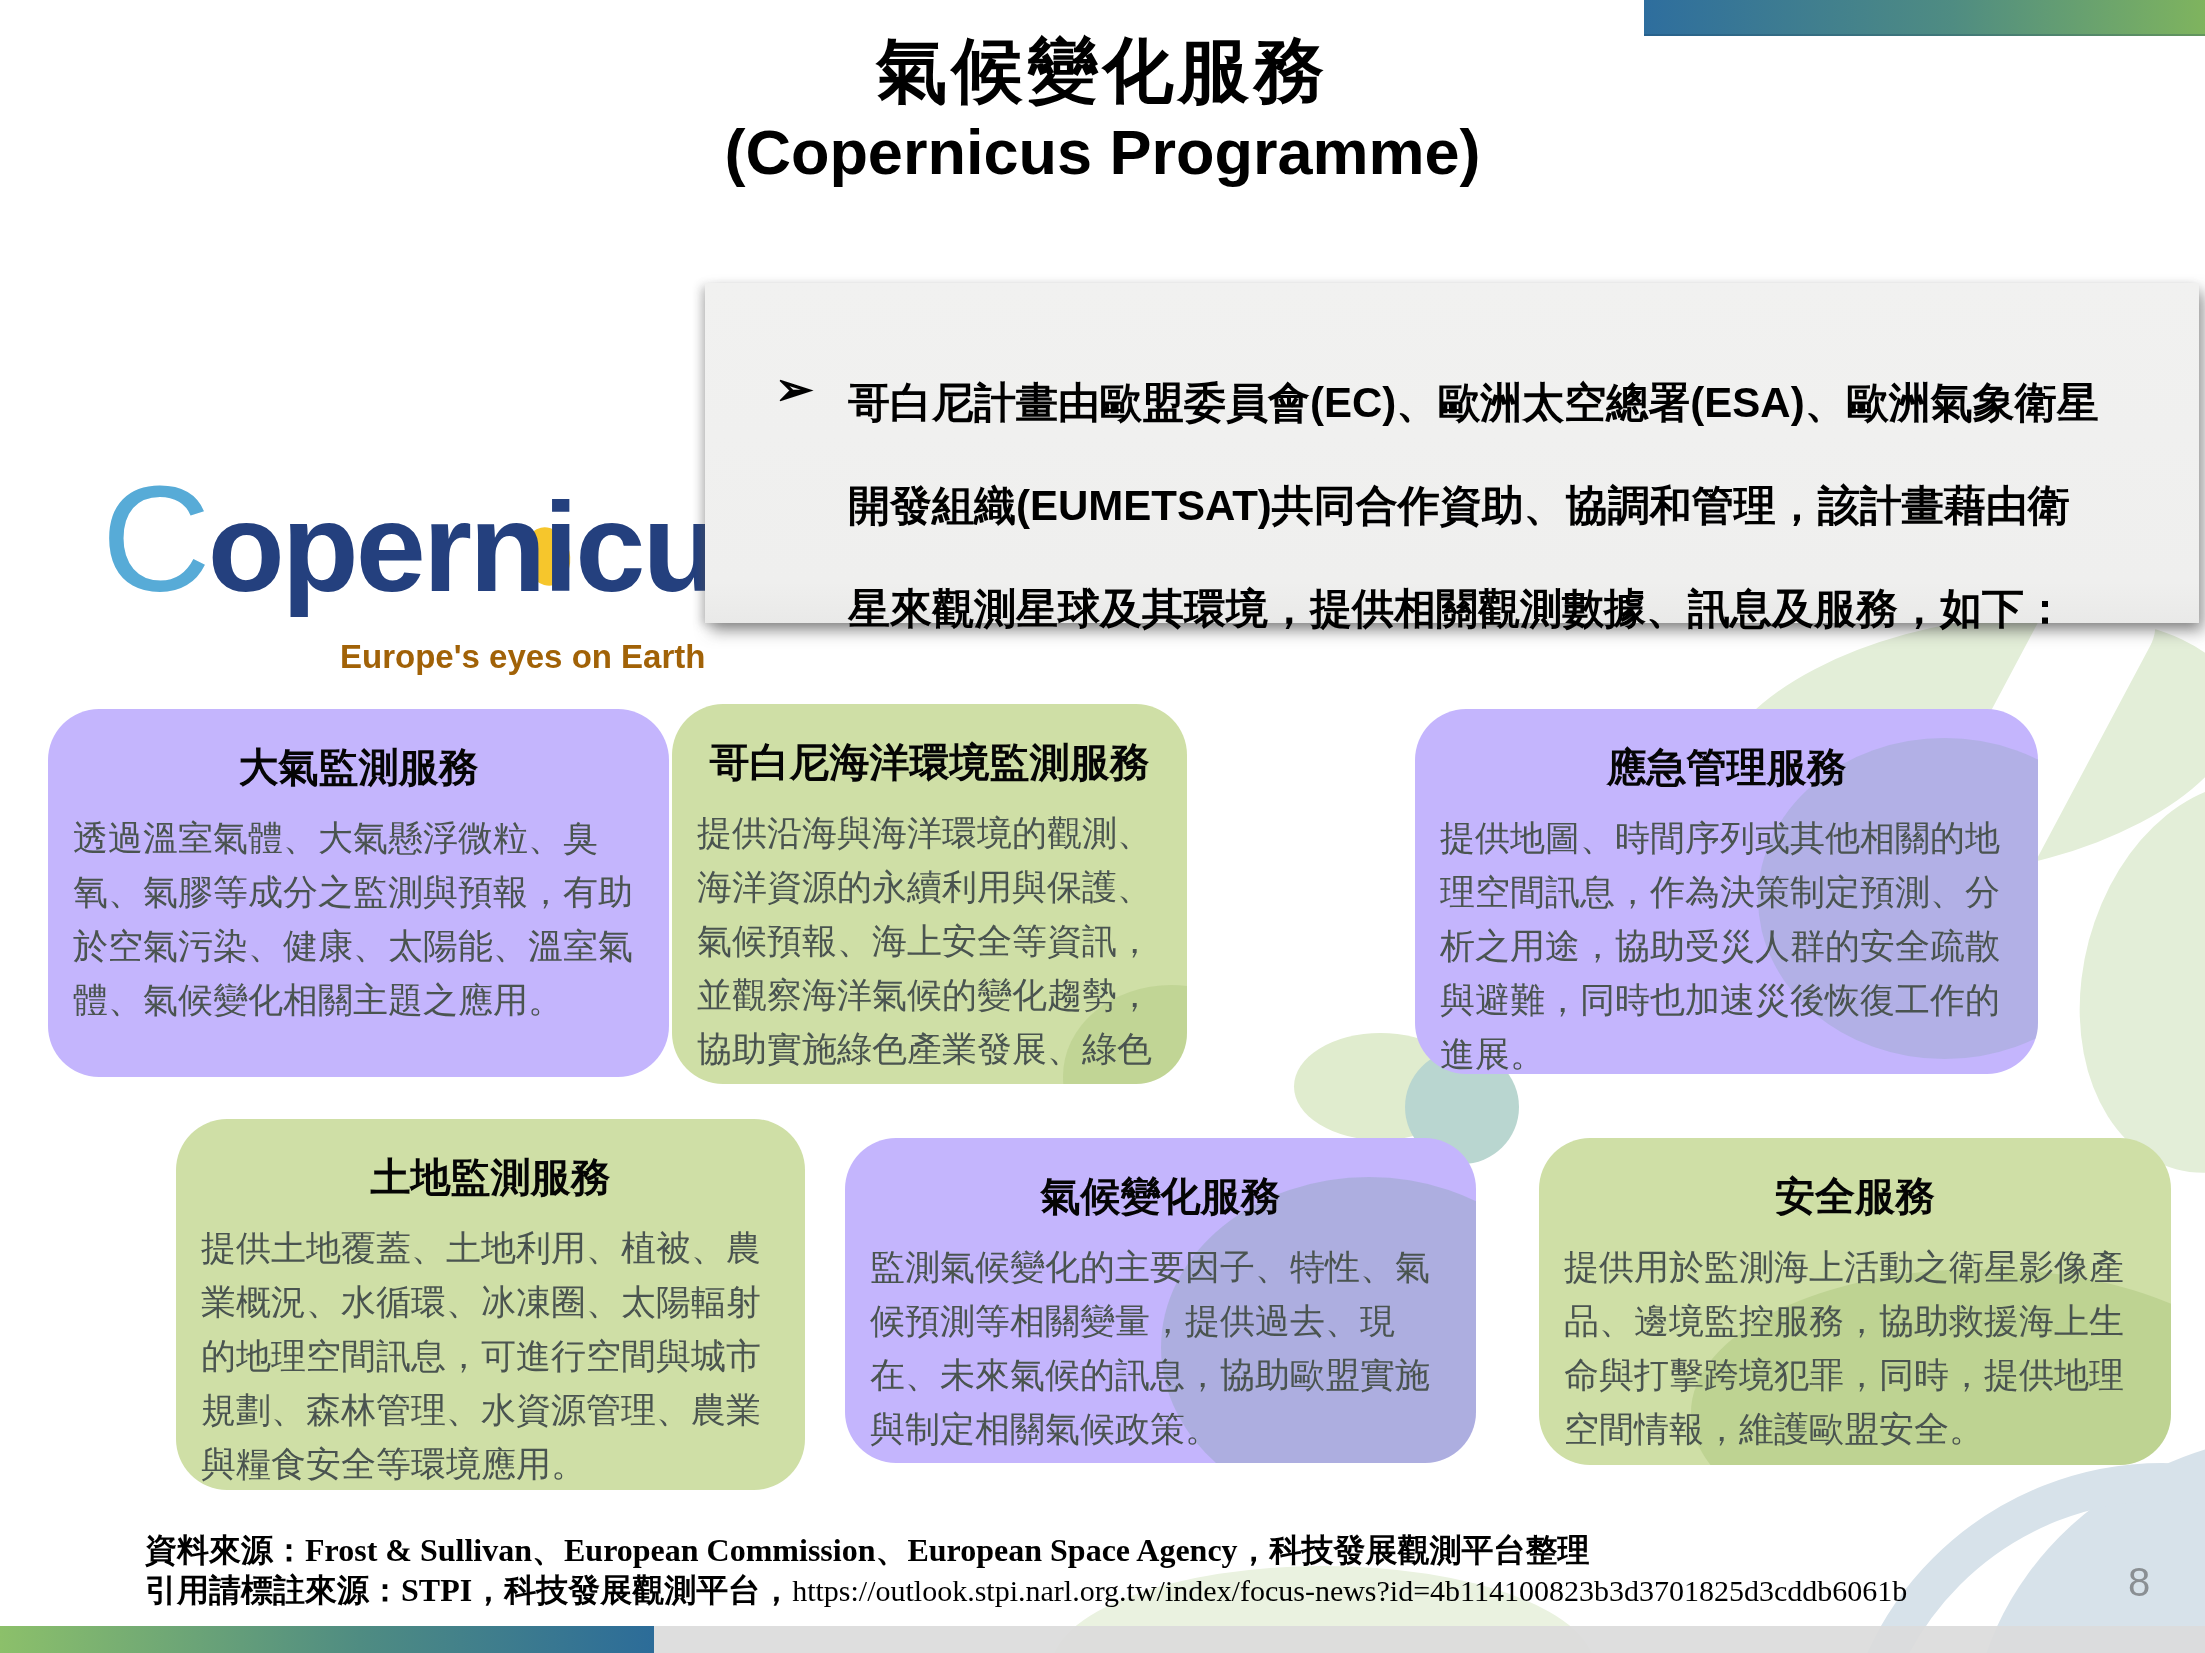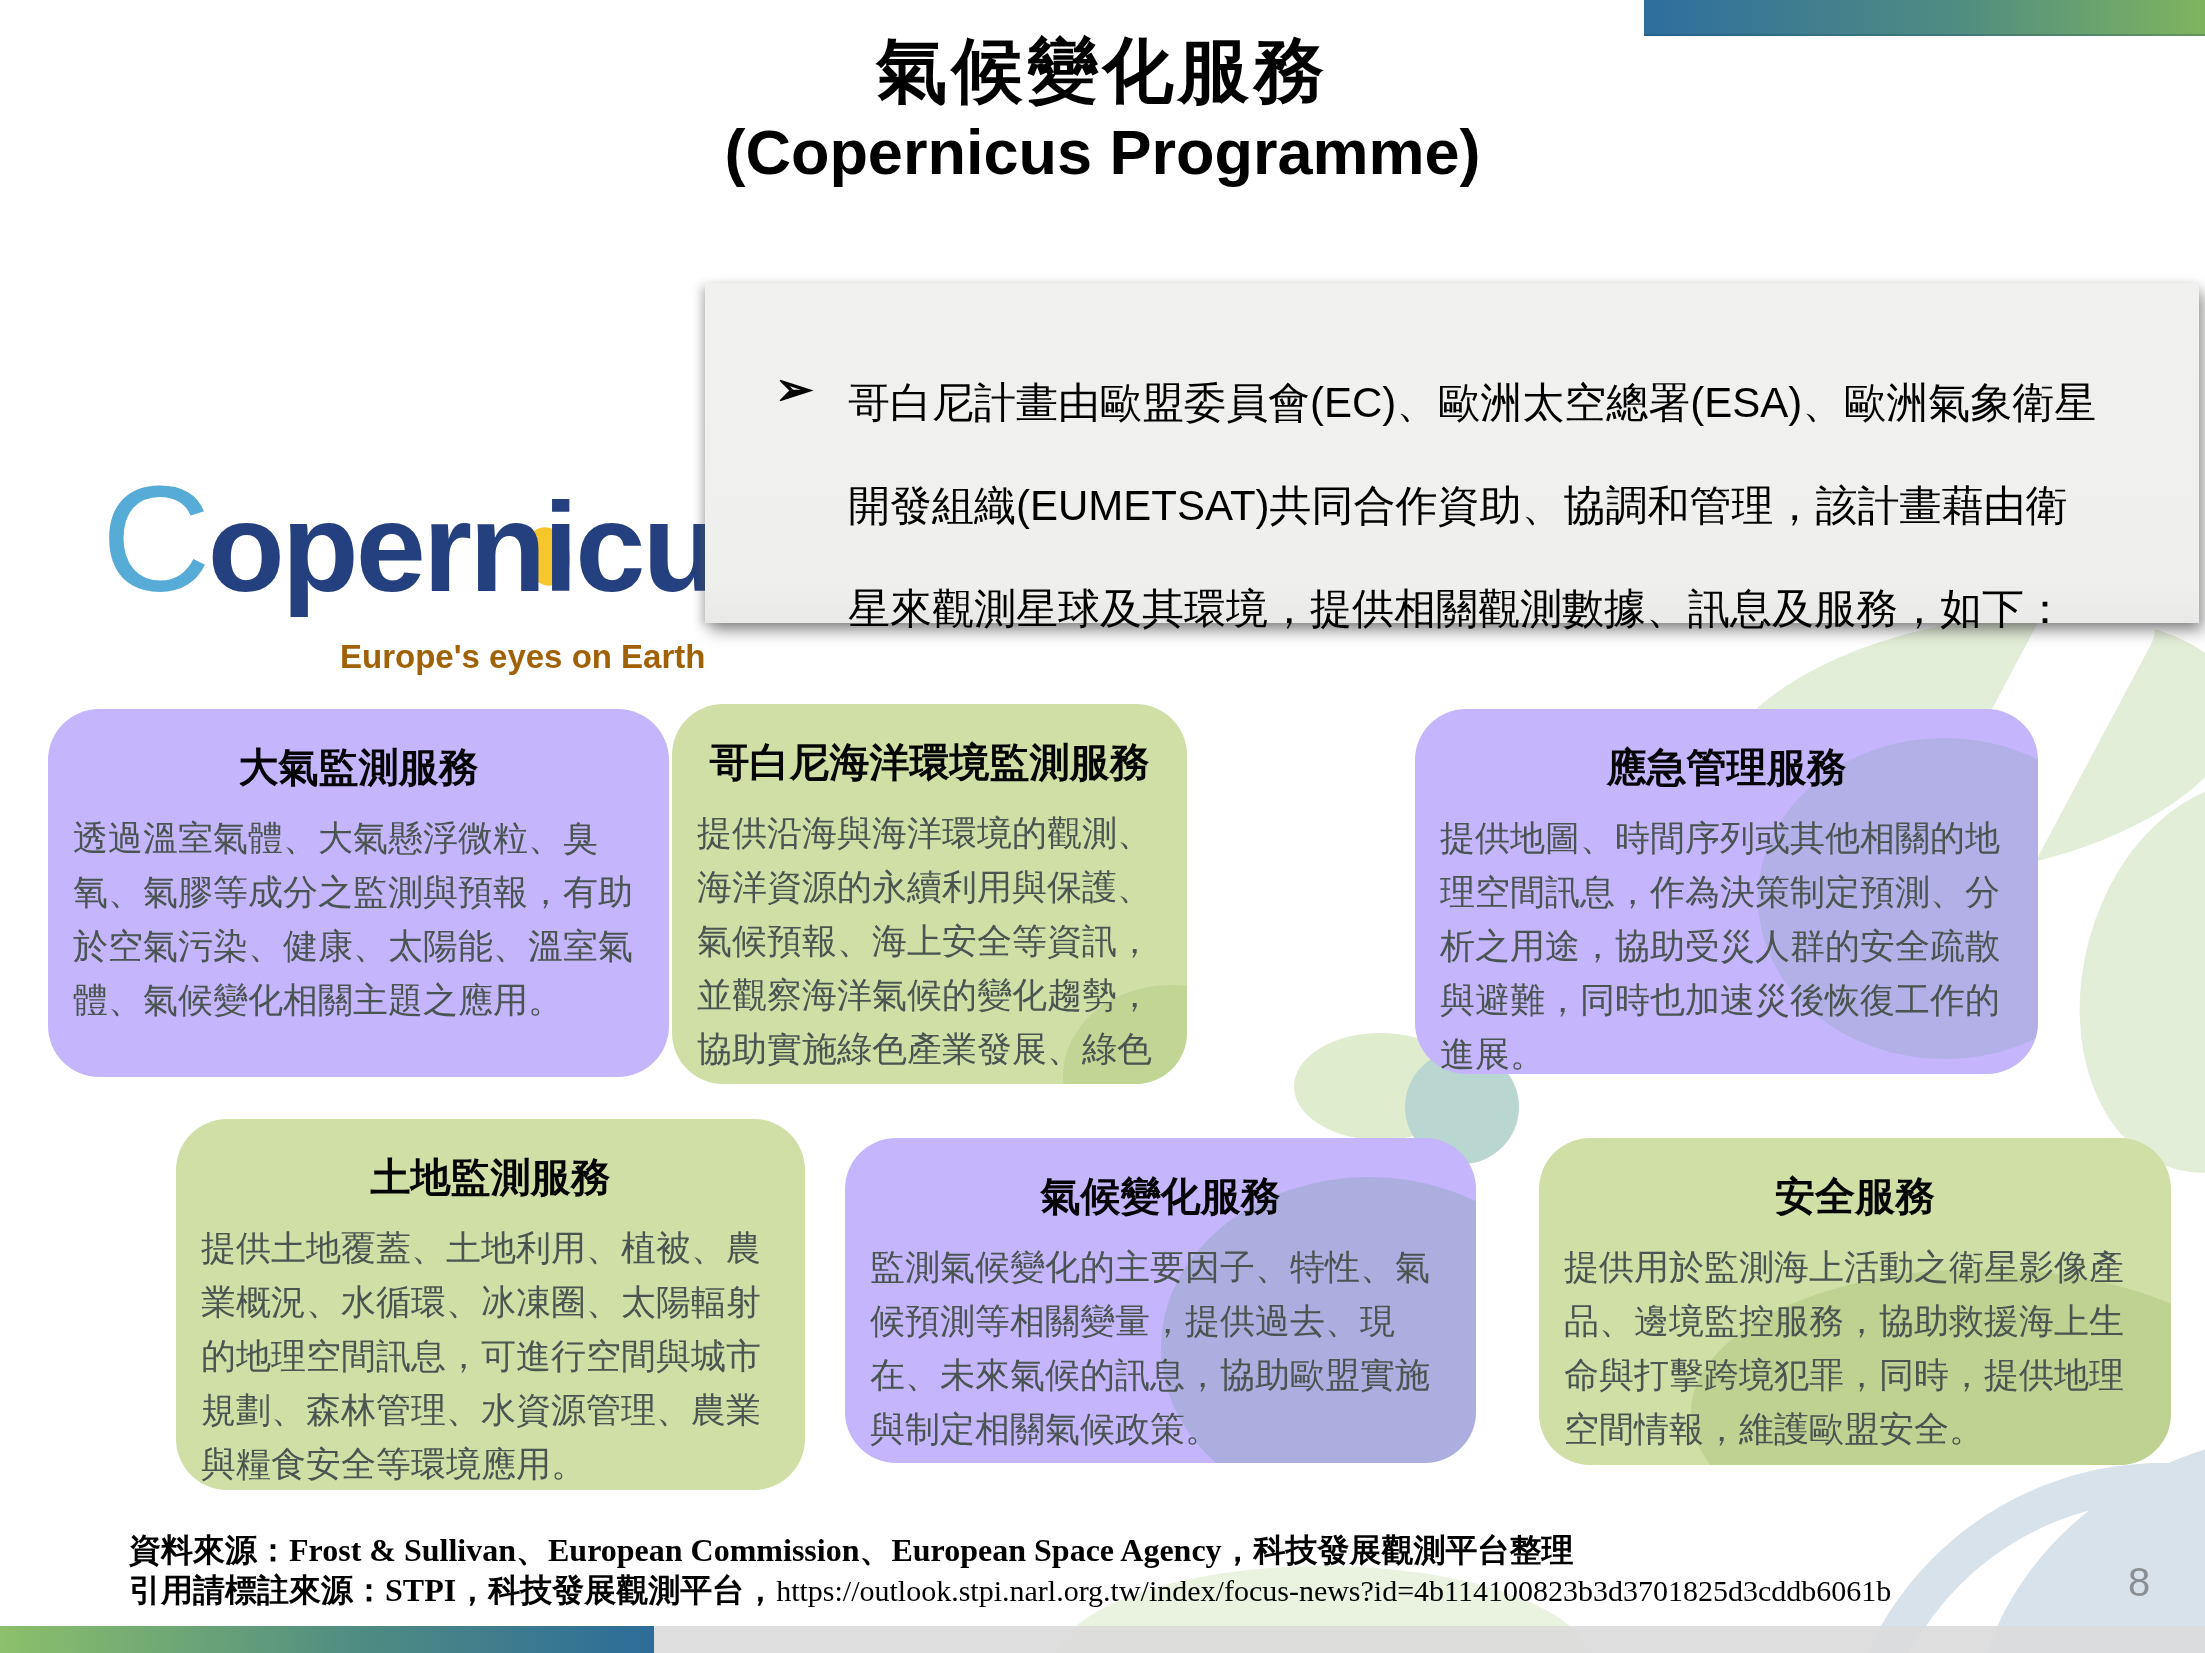--- a/index.html
+++ b/index.html
@@ -34,21 +34,21 @@
     color:#24407e; letter-spacing:-2.9px; line-height:1; z-index:2;}
   .logo-wordmark::first-letter{color:#57abd7; font-weight:400; font-size:1.2em;}
   .logo-sun{position:absolute; left:430px; top:182px; width:46px; height:59px; background:#f6c62c;
     border-radius:50%; transform:rotate(-12deg); z-index:1;}
   .logo-tagline{position:absolute; left:246px; top:293px; font-size:33px; font-weight:700; color:#a16207; z-index:2;}
   
   .intro-box{position:absolute; left:705px; top:283px; width:1494px; height:340px; z-index:3;
     background:linear-gradient(180deg,#f1f1f0 0%,#efefee 88%,#e9e9e8 100%);
     box-shadow:5.9px 8.8px 14.7px rgba(70,70,70,.55), -4.4px 2.9px 8.8px rgba(90,90,90,.30);}
   .intro-bullet{position:absolute; left:70px; top:79px; font-size:46px; font-weight:700; color:#000;}
-  .intro-text{position:absolute; left:143px; top:68px; right:44px; font-size:42px; font-weight:400;
+  .intro-text{position:absolute; left:143px; top:68px; right:44px; font-size:42px; font-weight:700;
     color:#000; line-height:103px;}
   
   .service-box{position:absolute; border-radius:51px; z-index:2; overflow:hidden;}
   .service-box.teal{background:#c4b5fd;}
   .service-box.green{background:#cfdfa6;}
   .sb-title{position:relative; margin-top:31px; text-align:center; font-size:40px; font-weight:700; color:#050505; z-index:2;}
   .sb-body{position:relative; margin:16px 25px 0 25px; font-size:35px; line-height:54px; color:#4a5450; z-index:2;}
   .inner-blob{position:absolute; border-radius:50%; z-index:1;}
   .box1{left:48px;   top:709px;  width:621px; height:368px;}
   .box2{left:672px;  top:704px;  width:515px; height:380px;}
@@ -56,21 +56,21 @@
   .box4{left:176px;  top:1119px; width:629px; height:371px;}
   .box5{left:845px; top:1138px; width:631px; height:325px;}
   .box6{left:1539px; top:1138px; width:632px; height:327px;}
   .ib3{left:55%; top:8%;  width:60%; height:88%; background:rgba(116,158,150,.22);}
   .ib2{left:76%; top:74%; width:42%; height:48%; background:rgba(141,175,87,.20);}
   .ib5{left:50%; top:12%; width:66%; height:105%; background:rgba(116,158,150,.28);}
   .ib6{left:24%; top:40%; width:92%; height:88%; background:rgba(141,175,87,.25);}
   
   .footer{position:absolute; left:129px; top:1530px; width:1926px; z-index:6;
     font-family:"Liberation Serif", serif; color:#000;}
-  .footer-line{font-size:32px; font-weight:700; line-height:40px; white-space:nowrap;}
+  .footer-line{font-size:32px; font-weight:700; line-height:40px; white-space:nowrap;margin-left:16px;}
   .footer-url{font-weight:400; font-size:30px;}
   .page-number{position:absolute; left:2128px; top:1560px; font-size:40px; color:#8a8f93; z-index:6;}
 </style>
 </head>
 <body>
 
 <div class="slide">
 
   <div class="blob blob-a"></div>
   <div class="blob blob-b"></div>

